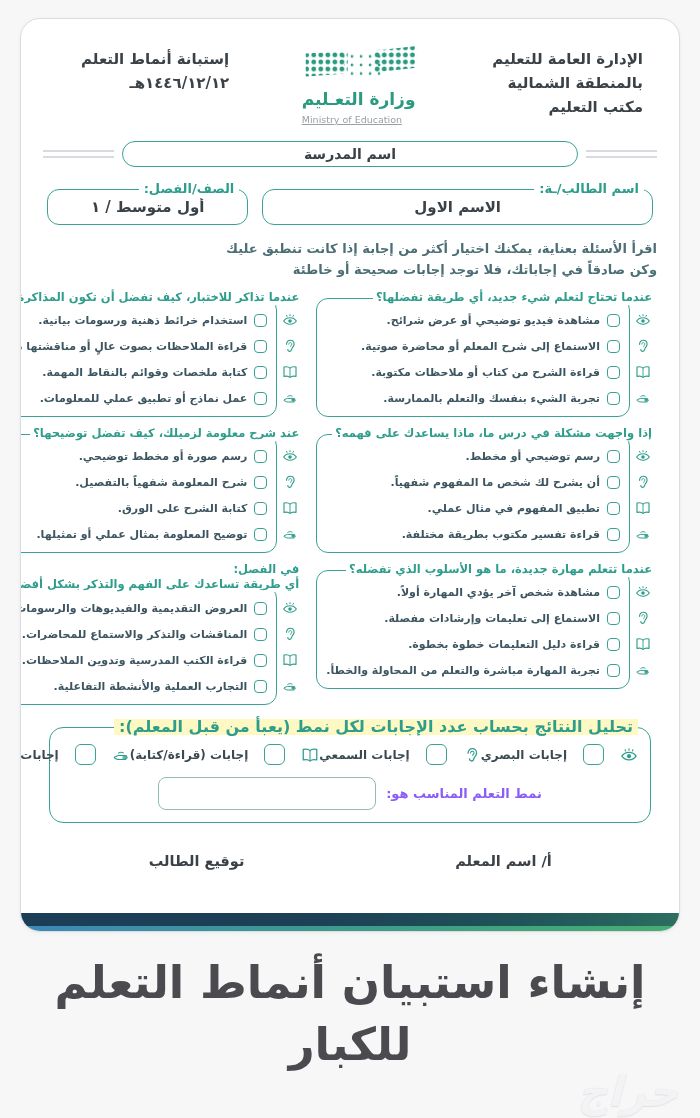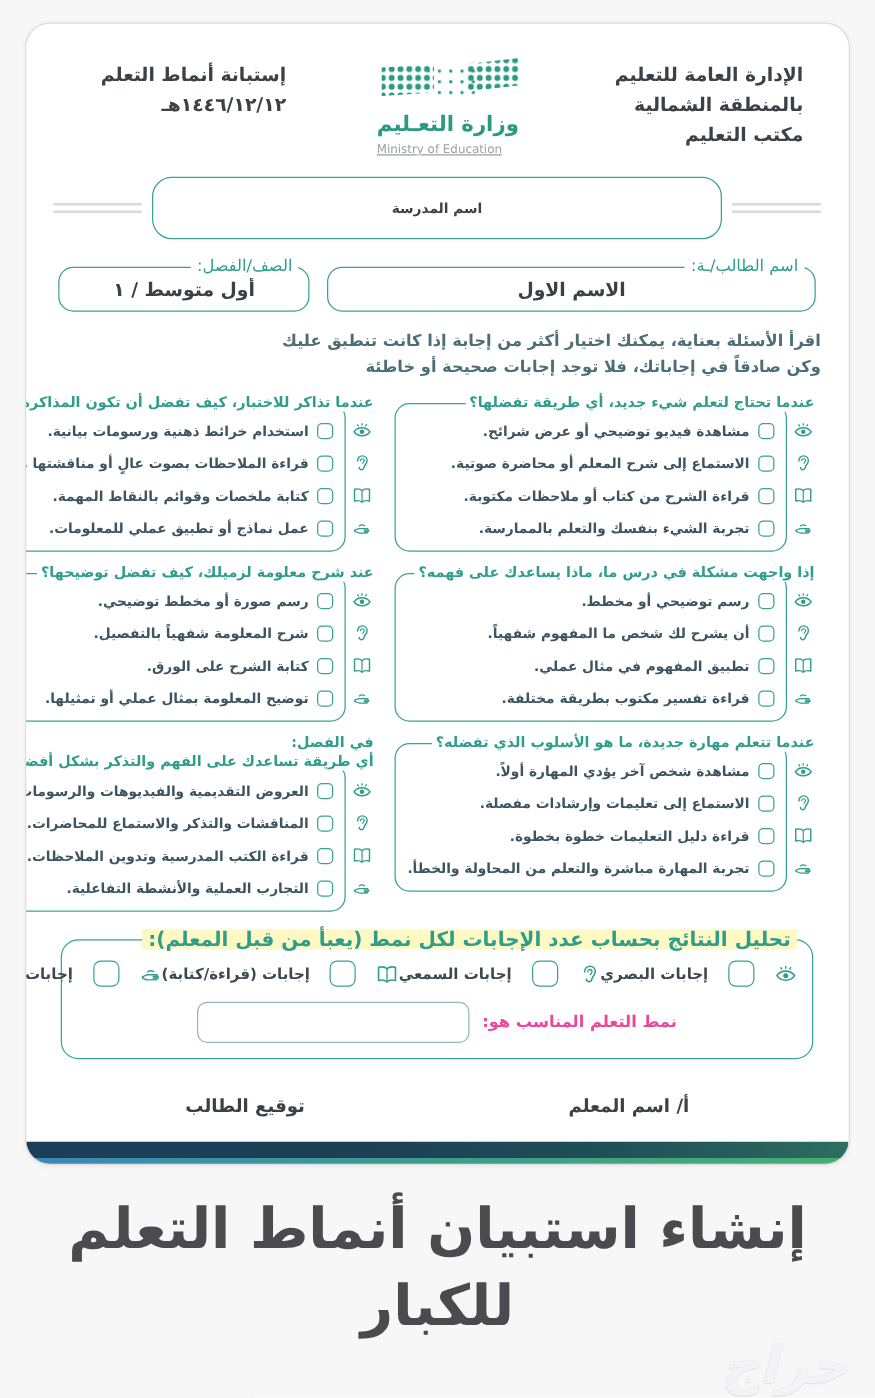--- a/index.html
+++ b/index.html
@@ -35,33 +35,33 @@
   
   .hdr{display:flex;align-items:flex-start;justify-content:space-between;padding:2px 14px 0 38px;}
   .hdr-block{font-weight:bold;color:var(--ink);font-size:15px;line-height:24px;text-align:right;}
   .logo-wrap{display:flex;flex-direction:column;align-items:flex-end;margin-top:-2px;}
   .logo-ar{color:#2a9a80;font-weight:bold;font-size:17px;margin-top:4px;letter-spacing:1px;}
   .logo-en{color:#9aa0a6;font-size:9.5px;margin-top:5px;text-decoration:underline;}
   
   .school-row{display:flex;align-items:center;margin-top:16px;}
   .dline{flex:1;height:8px;border-top:2px solid var(--line-gray);border-bottom:2px solid var(--line-gray);}
   .school-box{
-    width:456px;height:50px;margin:0 8px;
+    width:456px;height:26px;margin:0 8px;
     border:1.7px solid var(--teal-border);border-radius:16px;
     display:flex;align-items:center;justify-content:center;
-    font-weight:bold;font-size:11px;color:var(--ink);
+    font-weight:bold;font-size:14px;color:var(--ink);
   }
   
   .fields-row{display:flex;gap:14px;margin-top:22px;padding:0 4px;}
   .fset{position:relative;border:1.7px solid var(--teal-border);border-radius:12px;height:36px;
         display:flex;align-items:center;justify-content:center;
         font-weight:bold;font-size:15px;color:var(--ink);}
   .fset .legend{
     position:absolute;top:-10px;right:8px;background:#fff;padding:0 5px;
-    color:var(--teal);font-size:13px;font-weight:normal;line-height:18px;white-space:nowrap;
+    color:var(--teal);font-size:13px;font-weight:bold;line-height:18px;white-space:nowrap;
   }
   .fset.student{flex:1.95;}
   .fset.class{flex:1;}
   
   .instructions{margin-top:13px;text-align:right;color:var(--instr);font-size:13px;font-weight:bold;line-height:21px;}
   
   .qgrid{display:grid;grid-template-columns:1fr 1fr;column-gap:14px;row-gap:9px;margin-top:10px;padding:0 2px;}
   .qsection{position:relative;}
   .qtitle{
     position:absolute;top:0;right:0;z-index:2;background:#fff;padding:0 3px;
@@ -88,21 +88,21 @@
   .results .legend{
     position:absolute;top:-9px;right:12px;background:#fef9c3;padding:0 5px;
     color:var(--teal);font-size:16px;font-weight:bold;line-height:16px;white-space:nowrap;
   }
   .counters{display:flex;justify-content:space-between;align-items:center;}
   .counter{display:flex;align-items:center;gap:16px;}
   .counter .ic{width:18px;height:18px;}
   .count-box{width:21px;height:21px;border:1.6px solid var(--teal-border);border-radius:6px;background:#fff;}
   .counter-label{font-size:12px;font-weight:bold;color:#3b4a52;white-space:nowrap;}
   .style-row{display:flex;justify-content:center;align-items:center;gap:10px;margin-top:12px;}
-  .style-label{font-size:13px;font-weight:bold;color:#ec4899;}
+  .style-label{font-size:13px;font-weight:bold;color:#8b5cf6;}
   .style-input{width:218px;height:33px;border:1.4px solid #8fbcb4;border-radius:8px;background:#fff;}
   
   .sig-row{display:flex;margin-top:30px;}
   .sig{flex:1;text-align:center;font-size:14.5px;font-weight:bold;color:var(--ink);}
   
   .bar{position:absolute;left:0;right:0;bottom:0;}
   .bar-main{height:13px;background:linear-gradient(90deg,#1c3d56 0%,#1d4056 45%,#1f4f58 70%,#265f5c 88%,#2d6f60 100%);}
   .bar-strip{height:5px;background:linear-gradient(90deg,#3d88b8 0%,#3b9a8e 45%,#3fa37f 70%,#46ad72 100%);}
   
   .caption{

